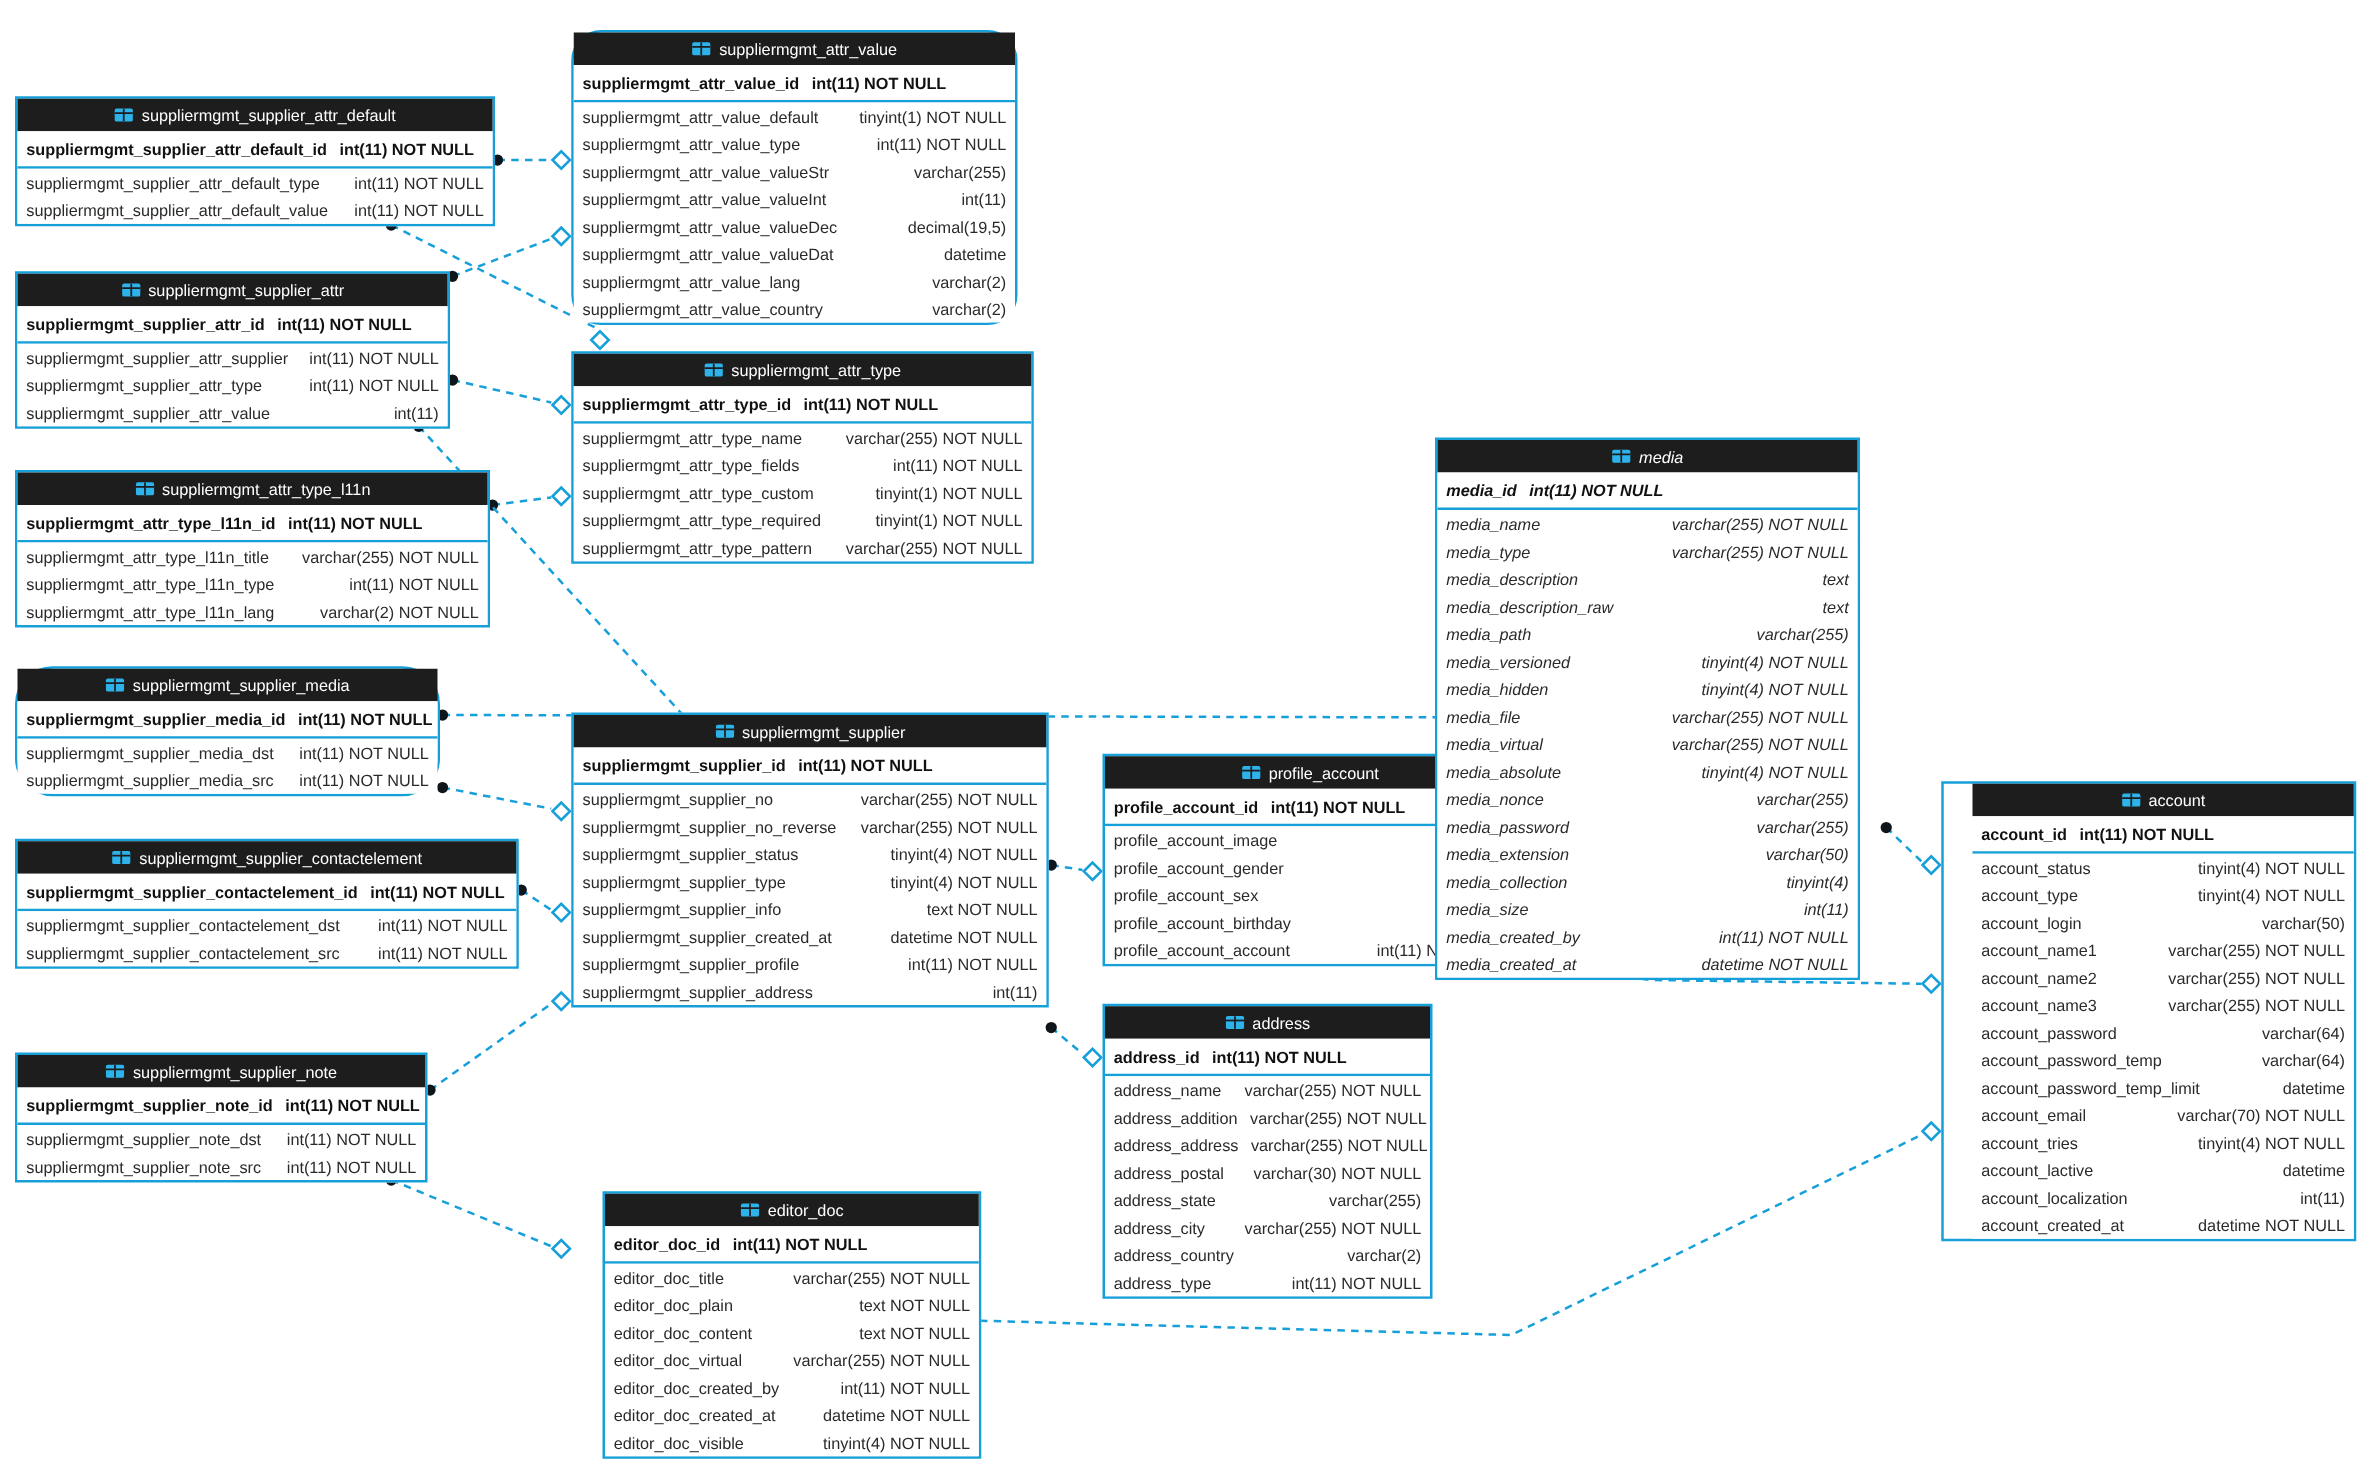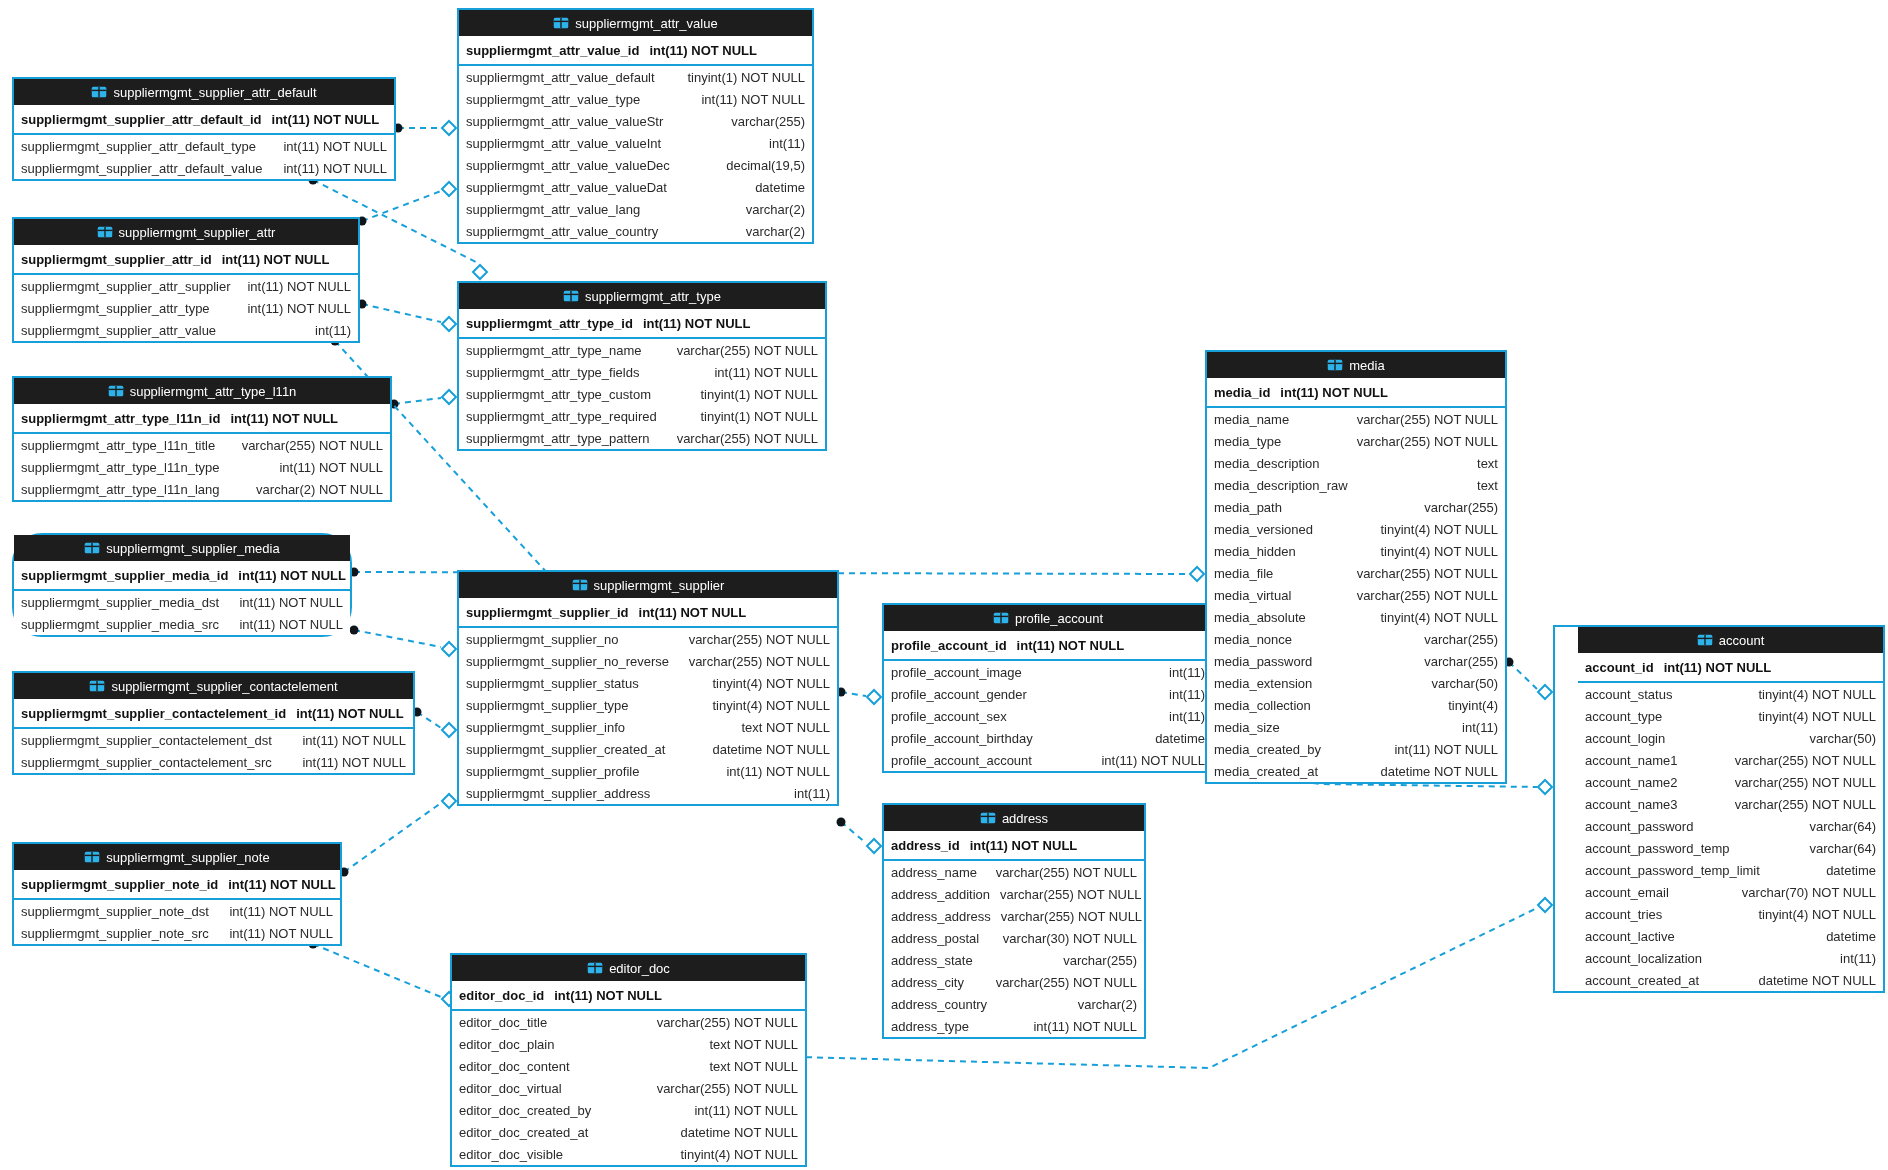--- a/index.html
+++ b/index.html
@@ -243,21 +243,21 @@
       </div>
       <div class="row">
         <span class="cname">suppliermgmt_supplier_note_dst</span>
         <span class="ctype">int(11) NOT NULL</span>
       </div>
       <div class="row">
         <span class="cname">suppliermgmt_supplier_note_src</span>
         <span class="ctype">int(11) NOT NULL</span>
       </div>
     </div>
-    <div class="tbl" style="left: 457px; top: 8px; width: 357px;">
+    <div class="tbl" style="left: 457px; top: 24px; width: 357px; border-radius: 24px;">
       <div class="hdr">
         <span class="ticon"><svg width="16" height="12" viewBox="0 0 16 12">
             <rect x="0.75" y="0.75" width="14.5" height="10.5" rx="1.5" fill="#2db2ea"></rect>
             <line x1="0.75" y1="4.4" x2="15.25" y2="4.4" stroke="#1d1d1d" stroke-width="1.4"></line>
             <line x1="8" y1="1" x2="8" y2="11" stroke="#1d1d1d" stroke-width="1.4"></line>
           </svg></span>
         <span>suppliermgmt_attr_value</span>
       </div>
       <div class="pkrow">
         <span class="cname">suppliermgmt_attr_value_id</span>
@@ -369,21 +369,21 @@
       </div>
       <div class="row">
         <span class="cname">suppliermgmt_supplier_profile</span>
         <span class="ctype">int(11) NOT NULL</span>
       </div>
       <div class="row">
         <span class="cname">suppliermgmt_supplier_address</span>
         <span class="ctype">int(11)</span>
       </div>
     </div>
-    <div class="tbl" style="left: 450px; top: 953px; width: 357px;">
+    <div class="tbl" style="left: 482px; top: 953px; width: 303px;">
       <div class="hdr">
         <span class="ticon"><svg width="16" height="12" viewBox="0 0 16 12">
             <rect x="0.75" y="0.75" width="14.5" height="10.5" rx="1.5" fill="#2db2ea"></rect>
             <line x1="0.75" y1="4.4" x2="15.25" y2="4.4" stroke="#1d1d1d" stroke-width="1.4"></line>
             <line x1="8" y1="1" x2="8" y2="11" stroke="#1d1d1d" stroke-width="1.4"></line>
           </svg></span>
         <span>editor_doc</span>
       </div>
       <div class="pkrow">
         <span class="cname">editor_doc_id</span>
@@ -491,21 +491,21 @@
       </div>
       <div class="row">
         <span class="cname">address_country</span>
         <span class="ctype">varchar(2)</span>
       </div>
       <div class="row">
         <span class="cname">address_type</span>
         <span class="ctype">int(11) NOT NULL</span>
       </div>
     </div>
-    <div class="tbl" style="left: 1205px; top: 350px; width: 302px;">
+    <div class="tbl" style="left: 1148px; top: 350px; width: 340px; font-style: italic;">
       <div class="hdr">
         <span class="ticon"><svg width="16" height="12" viewBox="0 0 16 12">
             <rect x="0.75" y="0.75" width="14.5" height="10.5" rx="1.5" fill="#2db2ea"></rect>
             <line x1="0.75" y1="4.4" x2="15.25" y2="4.4" stroke="#1d1d1d" stroke-width="1.4"></line>
             <line x1="8" y1="1" x2="8" y2="11" stroke="#1d1d1d" stroke-width="1.4"></line>
           </svg></span>
         <span>media</span>
       </div>
       <div class="pkrow">
         <span class="cname">media_id</span>

